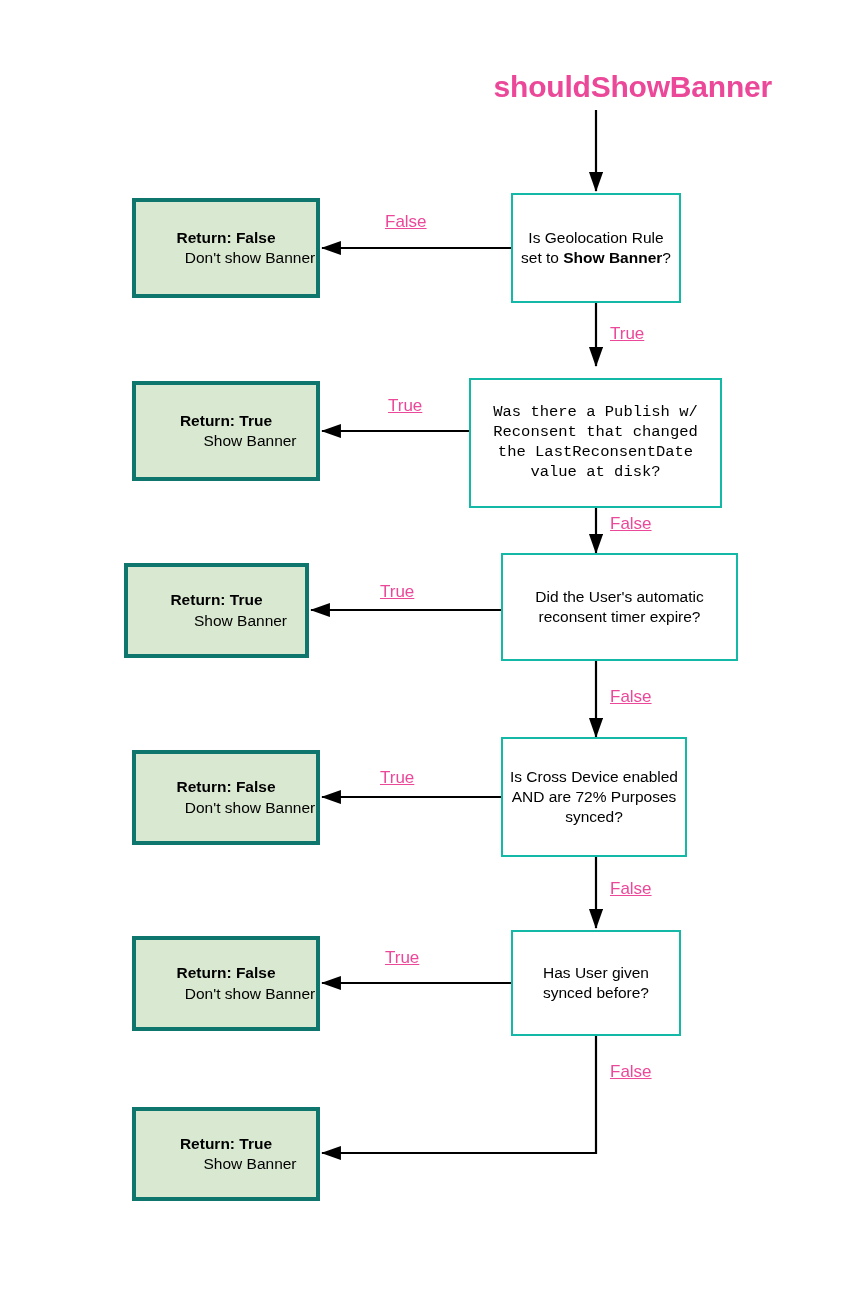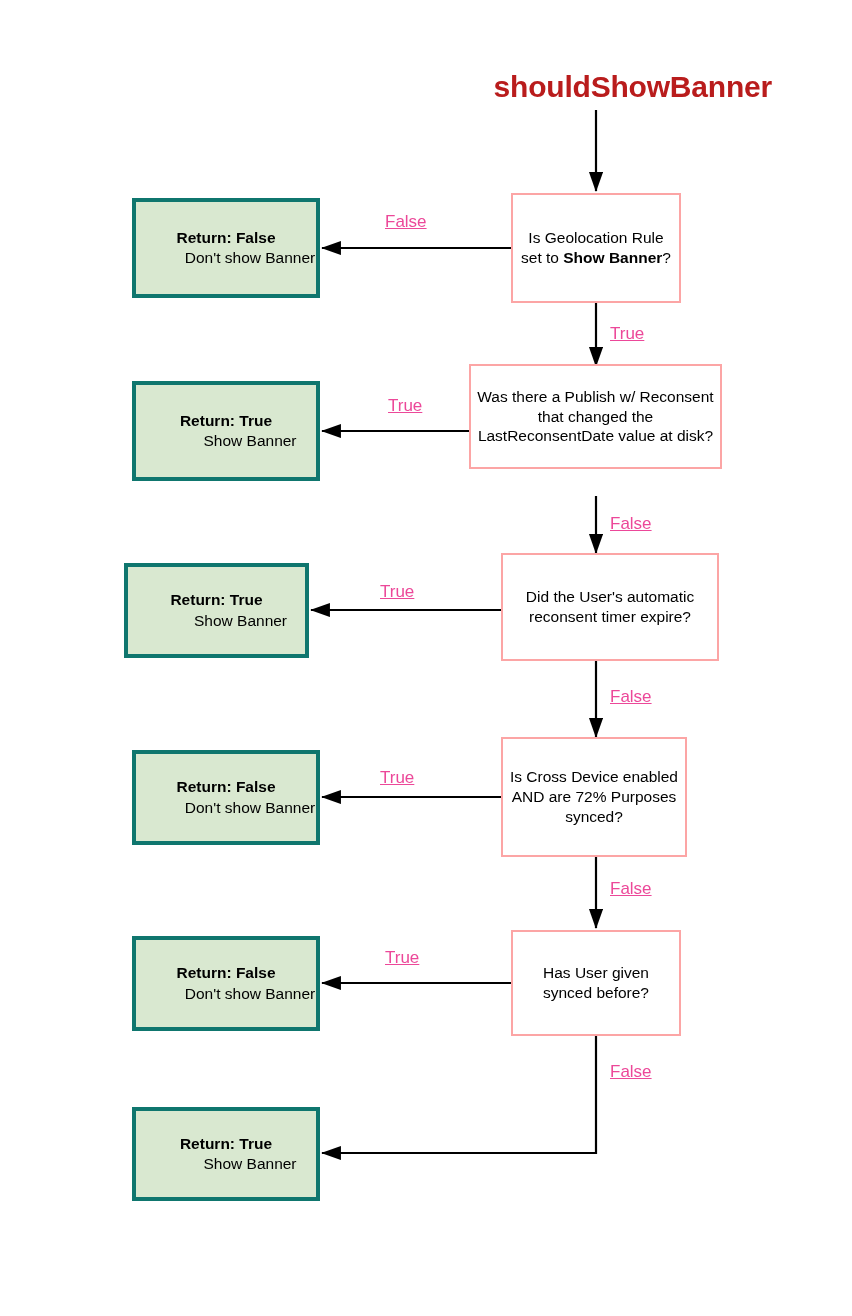--- a/index.html
+++ b/index.html
@@ -28,37 +28,37 @@
     top: 0;
     left: 0;
     width: 852px;
     height: 1316px;
   }
 
   .title {
     position: absolute;
     font-size: 30px;
     font-weight: bold;
-    color: #b91c1c;
+    color: #ec4899;
     white-space: nowrap;
     letter-spacing: -0.2px;
   }
 
   .node {
     position: absolute;
     display: flex;
     align-items: center;
     justify-content: center;
     text-align: center;
     color: #000000;
   }
 
   .decision {
     background: #ffffff;
-    border: 2px solid #fca5a5;
+    border: 2px solid #14b8a6;
     font-size: 15.5px;
     line-height: 1.28;
     padding: 2px 6px;
   }
 
   .terminal {
     background: #d9e8d0;
     border: 4px solid #0f766e;
     font-size: 15.5px;
     line-height: 1.3;
@@ -126,25 +126,25 @@
 
     <path d="M596,1036 L596,1153 L322,1153" fill="none" stroke="#000000" stroke-width="2.2" marker-end="url(#arrow)"></path>
   </svg>
 
   <div class="title" style="left: 493.516px; top: 70px;">shouldShowBanner</div>
 
   <div class="node decision" style="left:511px; top:193px; width:170px; height:110px;">
     <span>Is Geolocation Rule set to <b class="strong">Show Banner</b>?</span>
   </div>
 
-  <div class="node decision" style="left:469px; top:364px; width:253px; height:105px;">
+  <div class="node decision" style="left:469px; top:378px; width:253px; height:130px;font-family:Liberation Mono, monospace;">
     <span>Was there a Publish w/ Reconsent that changed the LastReconsentDate value at disk?</span>
   </div>
 
-  <div class="node decision" style="left:501px; top:553px; width:218px; height:108px;">
+  <div class="node decision" style="left:501px; top:553px; width:237px; height:108px;">
     <span>Did the User's automatic reconsent timer expire?</span>
   </div>
 
   <div class="node decision" style="left:501px; top:737px; width:186px; height:120px;">
     <span>Is Cross Device enabled AND are 72% Purposes synced?</span>
   </div>
 
   <div class="node decision" style="left:511px; top:930px; width:170px; height:106px;">
     <span>Has User given synced before?</span>
   </div>

